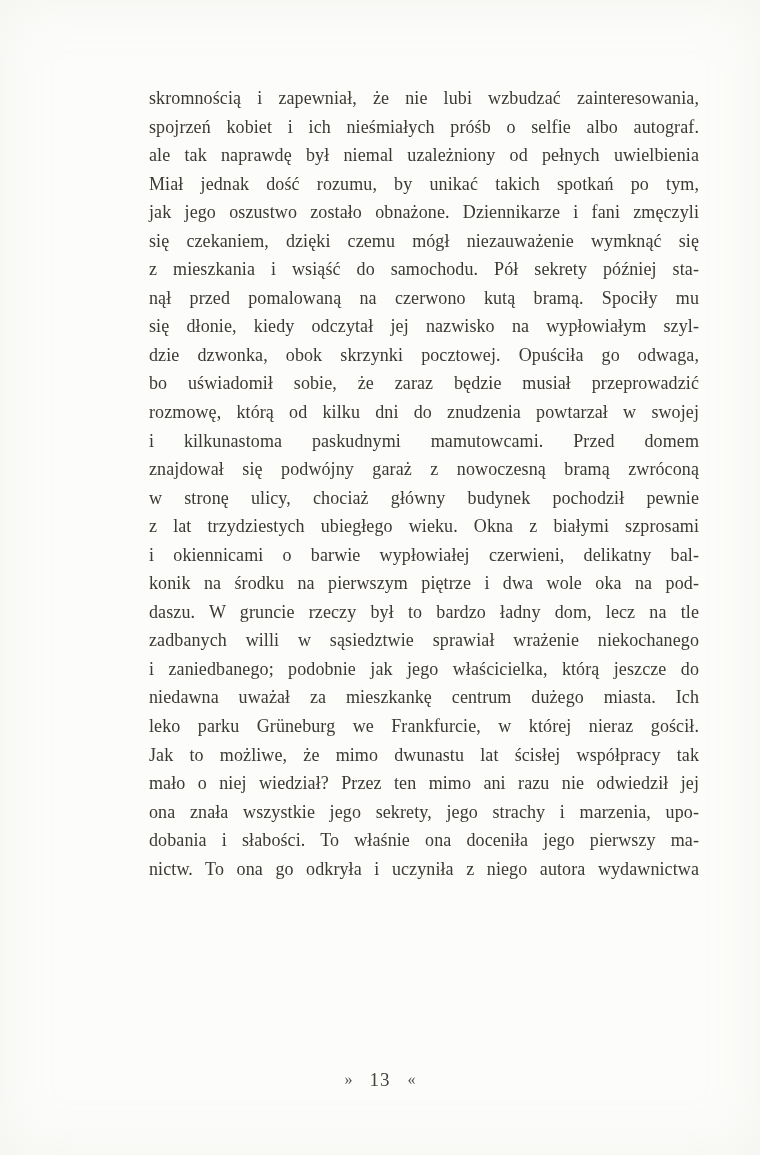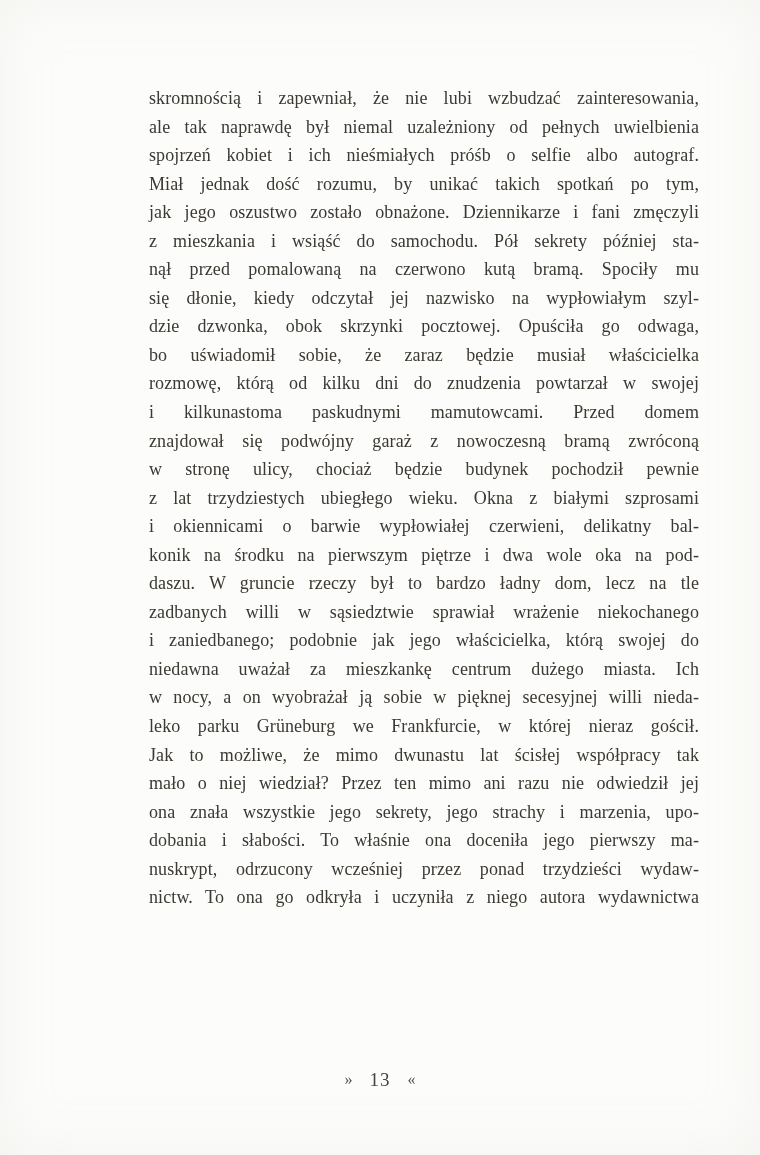--- a/index.html
+++ b/index.html
@@ -62,45 +62,44 @@
     margin: 0 17px;
     letter-spacing: 1px;
   }
 </style>
 </head>
 <body>
 
 <div class="page">
   <div class="text-block">
       <div class="line">skromnością i zapewniał, że nie lubi wzbudzać zainteresowania,</div>
+      <div class="line">spojrzeń kobiet i ich nieśmiałych próśb o selfie albo autograf.</div>
       <div class="line">ale tak naprawdę był niemal uzależniony od pełnych uwielbienia</div>
-      <div class="line">spojrzeń kobiet i ich nieśmiałych próśb o selfie albo autograf.</div>
       <div class="line">Miał jednak dość rozumu, by unikać takich spotkań po tym,</div>
       <div class="line">jak jego oszustwo zostało obnażone. Dziennikarze i fani zmęczyli</div>
+      <div class="line">się czekaniem, dzięki czemu mógł niezauważenie wymknąć się</div>
       <div class="line">z mieszkania i wsiąść do samochodu. Pół sekrety później sta-</div>
       <div class="line">nął przed pomalowaną na czerwono kutą bramą. Spociły mu</div>
       <div class="line">się dłonie, kiedy odczytał jej nazwisko na wypłowiałym szyl-</div>
       <div class="line">dzie dzwonka, obok skrzynki pocztowej. Opuściła go odwaga,</div>
-      <div class="line">bo uświadomił sobie, że zaraz będzie musiał właścicielka</div>
+      <div class="line">bo uświadomił sobie, że zaraz będzie musiał przeprowadzić</div>
       <div class="line">rozmowę, którą od kilku dni do znudzenia powtarzał w swojej</div>
       <div class="line">i kilkunastoma paskudnymi mamutowcami. Przed domem</div>
       <div class="line">znajdował się podwójny garaż z nowoczesną bramą zwróconą</div>
-      <div class="line">w stronę ulicy, chociaż będzie budynek pochodził pewnie</div>
+      <div class="line">w stronę ulicy, chociaż główny budynek pochodził pewnie</div>
       <div class="line">z lat trzydziestych ubiegłego wieku. Okna z białymi szprosami</div>
       <div class="line">i okiennicami o barwie wypłowiałej czerwieni, delikatny bal-</div>
       <div class="line">konik na środku na pierwszym piętrze i dwa wole oka na pod-</div>
       <div class="line">daszu. W gruncie rzeczy był to bardzo ładny dom, lecz na tle</div>
       <div class="line">zadbanych willi w sąsiedztwie sprawiał wrażenie niekochanego</div>
-      <div class="line">i zaniedbanego; podobnie jak jego właścicielka, którą swojej do</div>
+      <div class="line">i zaniedbanego; podobnie jak jego właścicielka, którą jeszcze do</div>
       <div class="line">niedawna uważał za mieszkankę centrum dużego miasta. Ich</div>
-      <div class="line">w nocy, a on wyobrażał ją sobie w pięknej secesyjnej willi nieda-</div>
       <div class="line">leko parku Grüneburg we Frankfurcie, w której nieraz gościł.</div>
       <div class="line">Jak to możliwe, że mimo dwunastu lat ścisłej współpracy tak</div>
       <div class="line">mało o niej wiedział? Przez ten mimo ani razu nie odwiedził jej</div>
       <div class="line">ona znała wszystkie jego sekrety, jego strachy i marzenia, upo-</div>
       <div class="line">dobania i słabości. To właśnie ona doceniła jego pierwszy ma-</div>
-      <div class="line">nuskrypt, odrzucony wcześniej przez ponad trzydzieści wydaw-</div>
       <div class="line">nictw. To ona go odkryła i uczyniła z niego autora wydawnictwa</div>
     </div>
   <div class="footer">
     <span class="guillemet">»</span><span class="page-number">13</span><span class="guillemet">«</span>
   </div>
 </div>
 
 </body></html>

